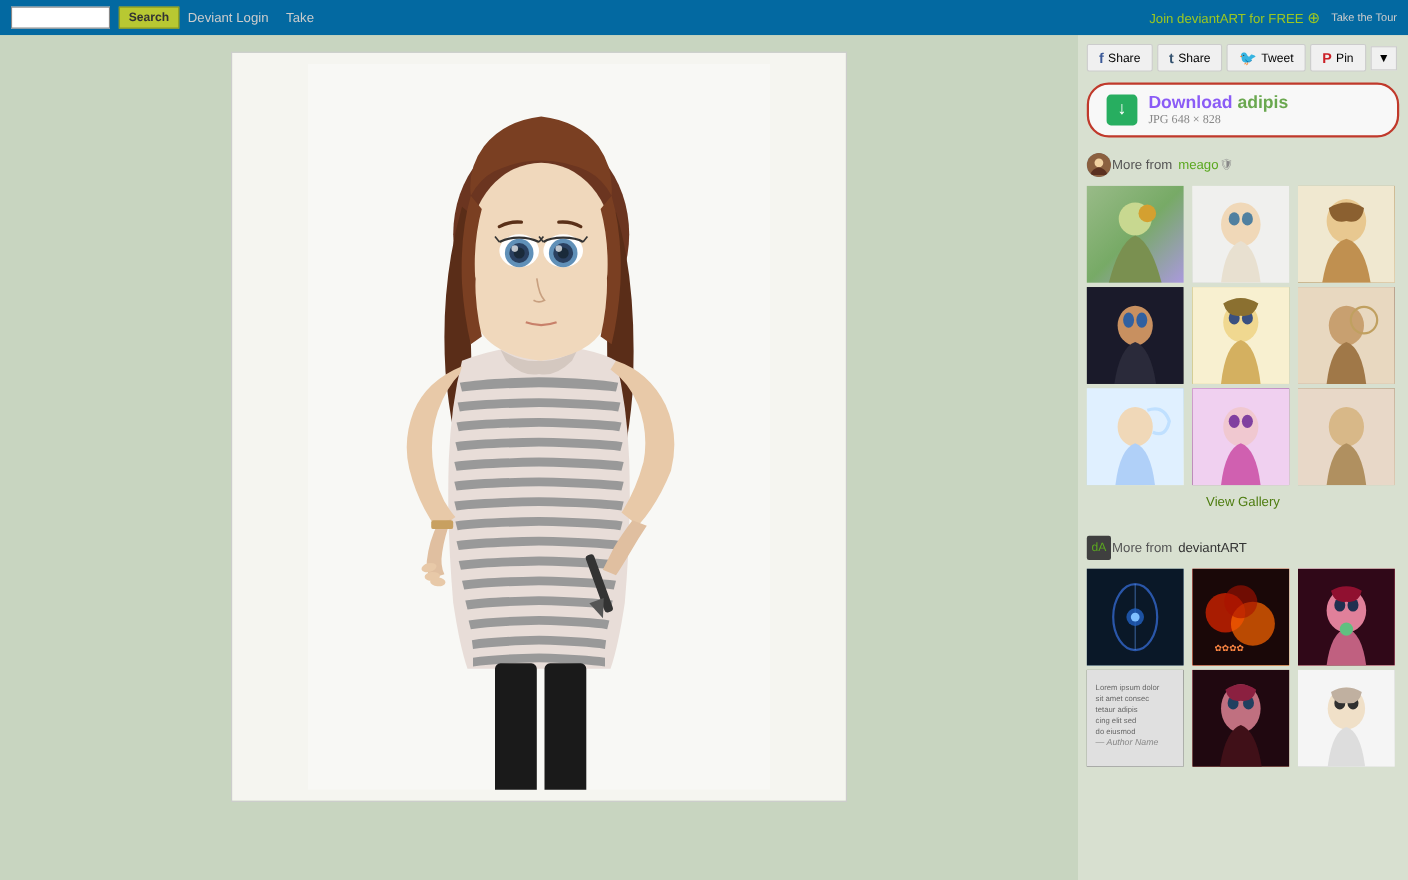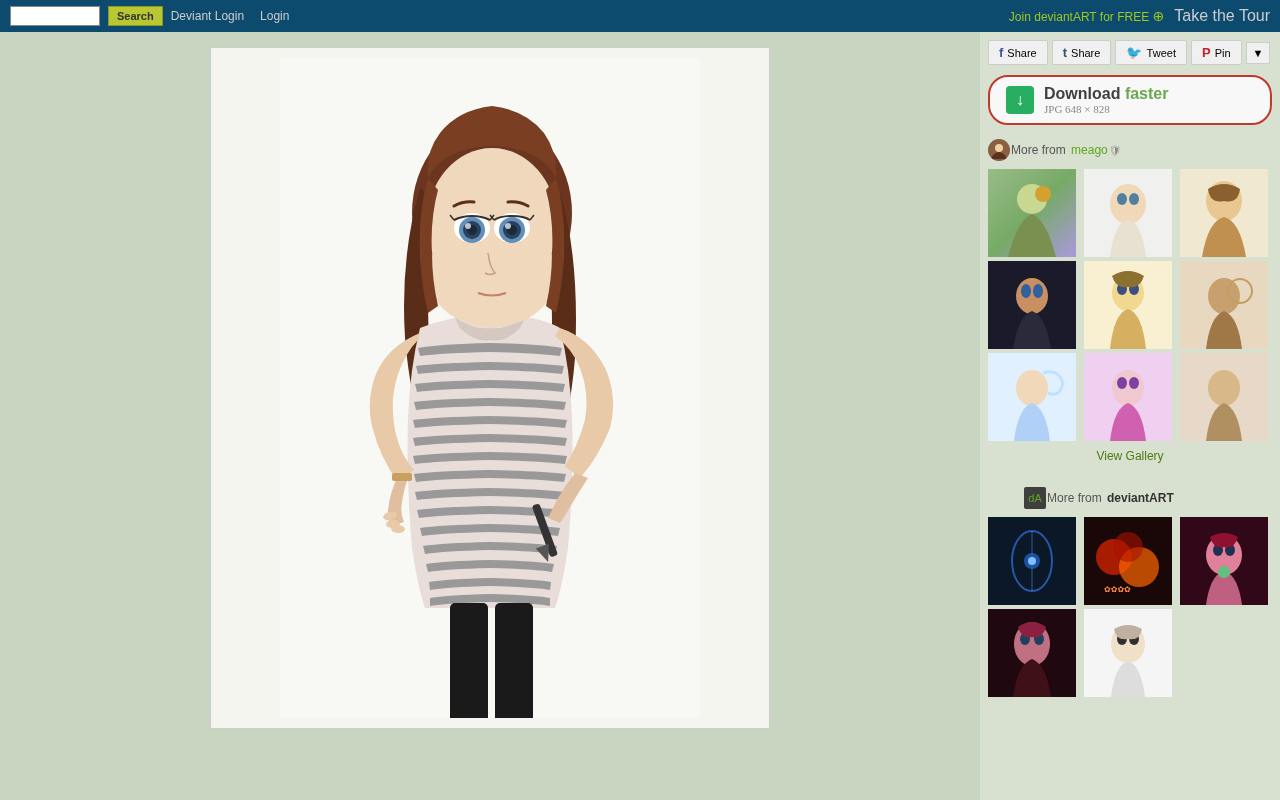--- a/index.html
+++ b/index.html
@@ -1,20 +1,20 @@
 <!DOCTYPE html>
 <html><head>
   <meta charset="utf-8">
   <style>
     * { margin: 0; padding: 0; box-sizing: border-box; }
     body { font-family: Arial, sans-serif; font-size: 12px; background: #c8d5c0; }
 
     
     #header {
-      background: #0c4a6e;
+      background: #0369a1;
       height: 32px;
       display: flex;
       align-items: center;
       padding: 0 10px;
       justify-content: space-between;
     }
     #header-left { display: flex; align-items: center; gap: 8px; }
     #search-box {
       width: 90px;
       height: 20px;
@@ -35,21 +35,21 @@
     }
     #header-nav { display: flex; gap: 16px; }
     .nav-link {
       color: #ccc;
       text-decoration: none;
       font-size: 12px;
       cursor: pointer;
     }
     #header-right { display: flex; align-items: center; gap: 10px; text-align: right; }
     #join-link { color: #9dc820; font-size: 12px; cursor: pointer; text-decoration: none; }
-    #tour-link { color: #ccc; font-size: 16px; cursor: pointer; text-decoration: none; }
+    #tour-link { color: #ccc; font-size: 10px; cursor: pointer; text-decoration: none; }
 
     
     #main {
       display: flex;
       width: 1280px;
       min-height: 768px;
     }
 
     
     #content-area {
@@ -139,21 +139,21 @@
       background: #27ae60;
       border-radius: 4px;
       display: flex;
       align-items: center;
       justify-content: center;
       color: white;
       font-size: 16px;
     }
     #download-text-area {}
     #download-main-text { font-size: 16px; color: #333; }
-    #download-main-text span { color: #404040; font-weight: bold; }
+    #download-main-text span { color: #8b5cf6; font-weight: bold; }
     #download-sub-text { font-size: 11px; color: #888; font-family: Liberation Serif, serif; }
 
     
     .section-header {
       display: flex;
       align-items: center;
       gap: 1px;
       margin-bottom: 8px;
       font-size: 12px;
       color: #555;
@@ -172,21 +172,20 @@
       width: 22px;
       height: 22px;
       background: #3f3f3f;
       border-radius: 2px;
       display: flex;
       align-items: center;
       justify-content: center;
       color: #5ba820;
       font-weight: normal;
       font-size: 11px;
-      margin-left: 36px;
     }
     .artist-link { color: #5ba820; text-decoration: none; cursor: pointer; }
 
     
     .thumb-grid {
       display: grid;
       grid-template-columns: repeat(3, 1fr);
       gap: 4px;
       margin-bottom: 8px;
     }
@@ -240,21 +239,21 @@
   </style>
 </head>
 <body>
 
 <div id="header">
   <div id="header-left">
     <input id="search-box" type="text" placeholder="" style="">
     <button id="search-btn">Search</button>
     <nav id="header-nav">
       <a class="nav-link">Deviant Login</a>
-      <a class="nav-link">Login</a>
+      <a class="nav-link">Take</a>
     </nav>
   </div>
   <div id="header-right">
     <a id="join-link">
       <span>Join deviantART for FREE</span>
       <span style="color:#9dc820; font-size:14px;"> ⊕</span>
     </a>
     <a id="tour-link">Take the Tour</a>
   </div>
 </div>
@@ -376,21 +375,21 @@
       </button>
       <button class="social-more-btn">▼</button>
     </div>
 
     <div id="download-section">
       <div id="download-icon">
         <span>↓</span>
       </div>
       <div id="download-text-area">
         <div id="download-main-text">
-          <span>Download</span> <span style="color:#6aa84f; font-weight:bold;">faster</span>
+          <span>Download</span> <span style="color:#6aa84f; font-weight:bold;">adipis</span>
         </div>
         <div id="download-sub-text">JPG 648 × 828</div>
       </div>
     </div>
 
     <div class="section-header">
       <div class="section-avatar">
         <svg width="22" height="22">
           <circle cx="11" cy="11" r="11" fill="#8b6040"></circle>
           <ellipse cx="11" cy="9" rx="4" ry="4" fill="#f0d0a0"></ellipse>
@@ -481,21 +480,21 @@
     </div>
 
     <div id="view-gallery-link">
       <a>View Gallery</a>
     </div>
 
     <div class="section-sep"></div>
 
     <div class="section-header">
       <div class="section-avatar-da">dA</div>
-      <span>More from</span>&nbsp;<span style="color:#333; font-weight:bold;">deviantART</span>
+      <span>More from</span>&nbsp;<span style="color:#333; font-weight:normal;">deviantART</span>
     </div>
 
     <div class="thumb-grid">
       <div class="thumb-item da1">
         <svg width="88" height="88">
             <rect width="88" height="88" fill="#0a1828"></rect>
           <ellipse cx="44" cy="44" rx="20" ry="30" fill="none" stroke="#4080ff" stroke-width="2" opacity="0.6"></ellipse>
           <line x1="44" y1="14" x2="44" y2="74" stroke="#60a0ff" stroke-width="1" opacity="0.5"></line>
           <circle cx="44" cy="44" r="8" fill="#2060c0" opacity="0.8"></circle>
           <circle cx="44" cy="44" r="4" fill="#80c0ff"></circle>
@@ -514,20 +513,31 @@
         <svg width="88" height="88">
             <rect width="88" height="88" fill="#300818"></rect>
           <ellipse cx="44" cy="38" rx="18" ry="20" fill="#e0809a"></ellipse>
           <path d="M26 88 Q30 58 44 54 Q58 58 62 88Z" fill="#c06080"></path>
           <ellipse cx="38" cy="33" rx="5" ry="6" fill="#203050"></ellipse>
           <ellipse cx="50" cy="33" rx="5" ry="6" fill="#203050"></ellipse>
           <path d="M30 20 Q44 12 58 20 Q55 32 44 30 Q33 32 30 20Z" fill="#901030"></path>
           <circle cx="44" cy="55" r="6" fill="#60c080"></circle>
         </svg>
       </div>
+      <div class="thumb-item da4">
+        <svg width="88" height="88">
+            <rect width="88" height="88" fill="#e0e0e0"></rect>
+          <text x="8" y="18" fill="#666" font-size="7">Lorem ipsum dolor</text>
+          <text x="8" y="28" fill="#666" font-size="7">sit amet consec</text>
+          <text x="8" y="38" fill="#666" font-size="7">tetaur adipis</text>
+          <text x="8" y="48" fill="#666" font-size="7">cing elit sed</text>
+          <text x="8" y="58" fill="#666" font-size="7">do eiusmod</text>
+          <text x="8" y="68" fill="#888" font-size="8" font-style="italic">— Author Name</text>
+        </svg>
+      </div>
       <div class="thumb-item da5">
         <svg width="88" height="88">
             <rect width="88" height="88" fill="#200810"></rect>
           <ellipse cx="44" cy="35" rx="18" ry="22" fill="#c07080"></ellipse>
           <path d="M25 88 Q30 55 44 50 Q58 55 63 88Z" fill="#401018"></path>
           <ellipse cx="37" cy="30" rx="5" ry="6" fill="#204060"></ellipse>
           <ellipse cx="51" cy="30" rx="5" ry="6" fill="#204060"></ellipse>
           <path d="M30 18 Q44 8 58 18 Q55 30 44 28 Q33 30 30 18Z" fill="#8b2040"></path>
         </svg>
       </div>

